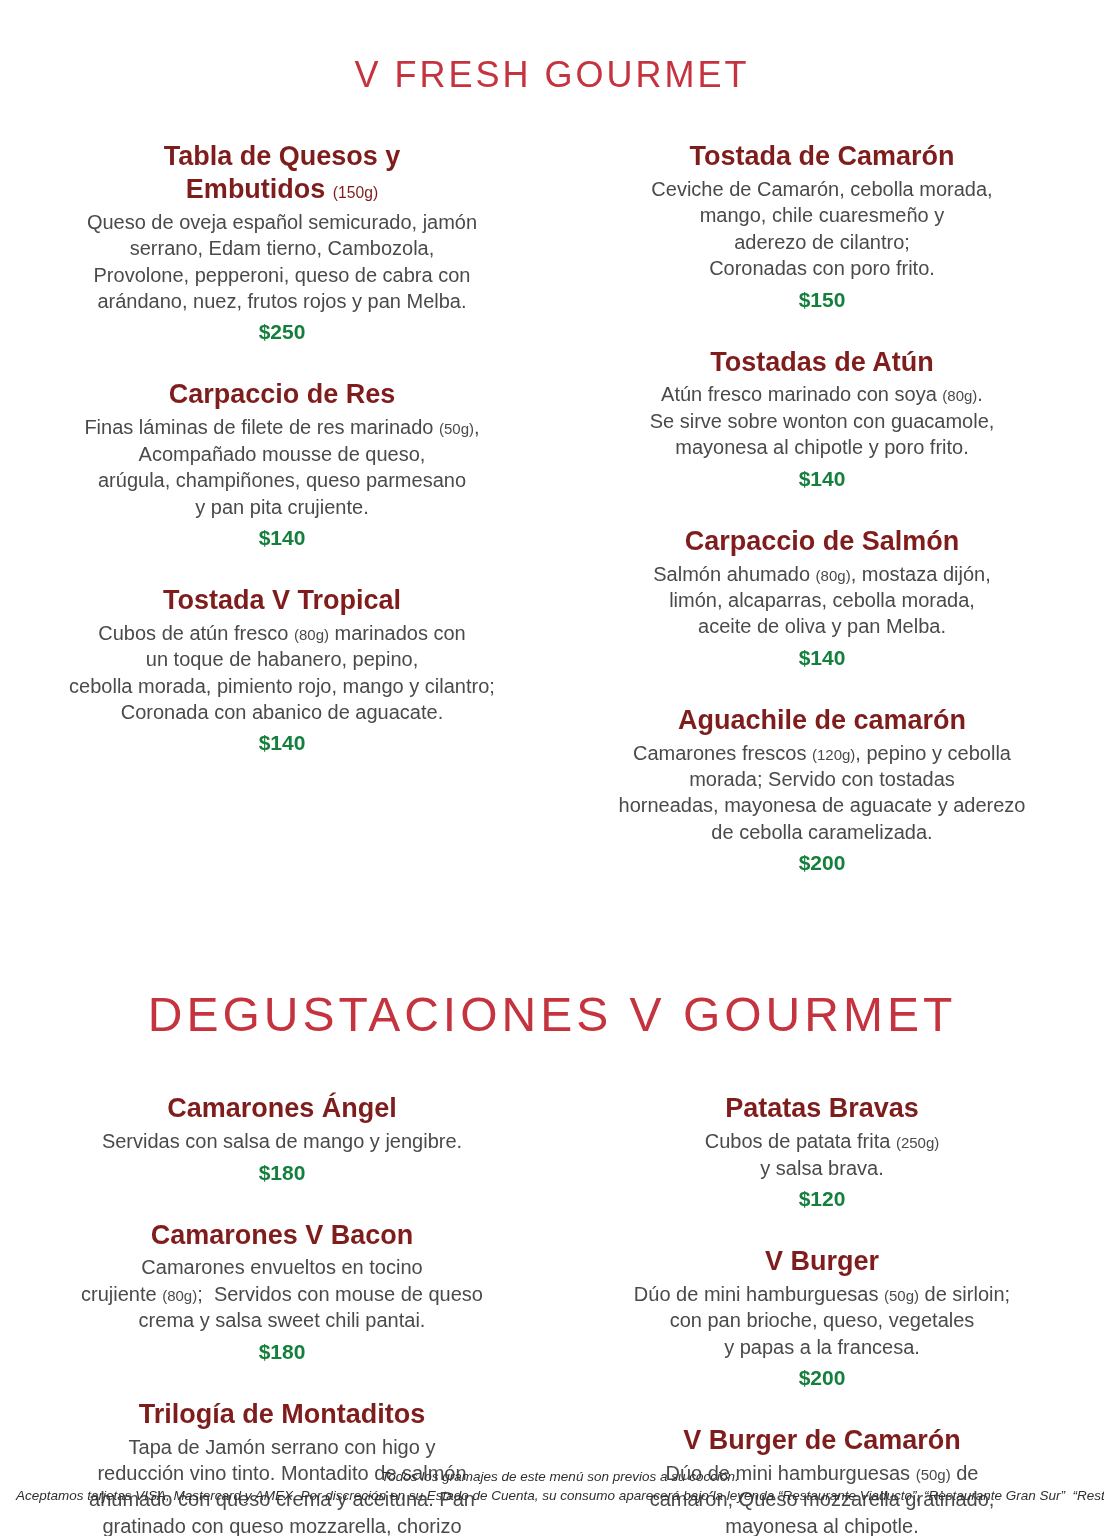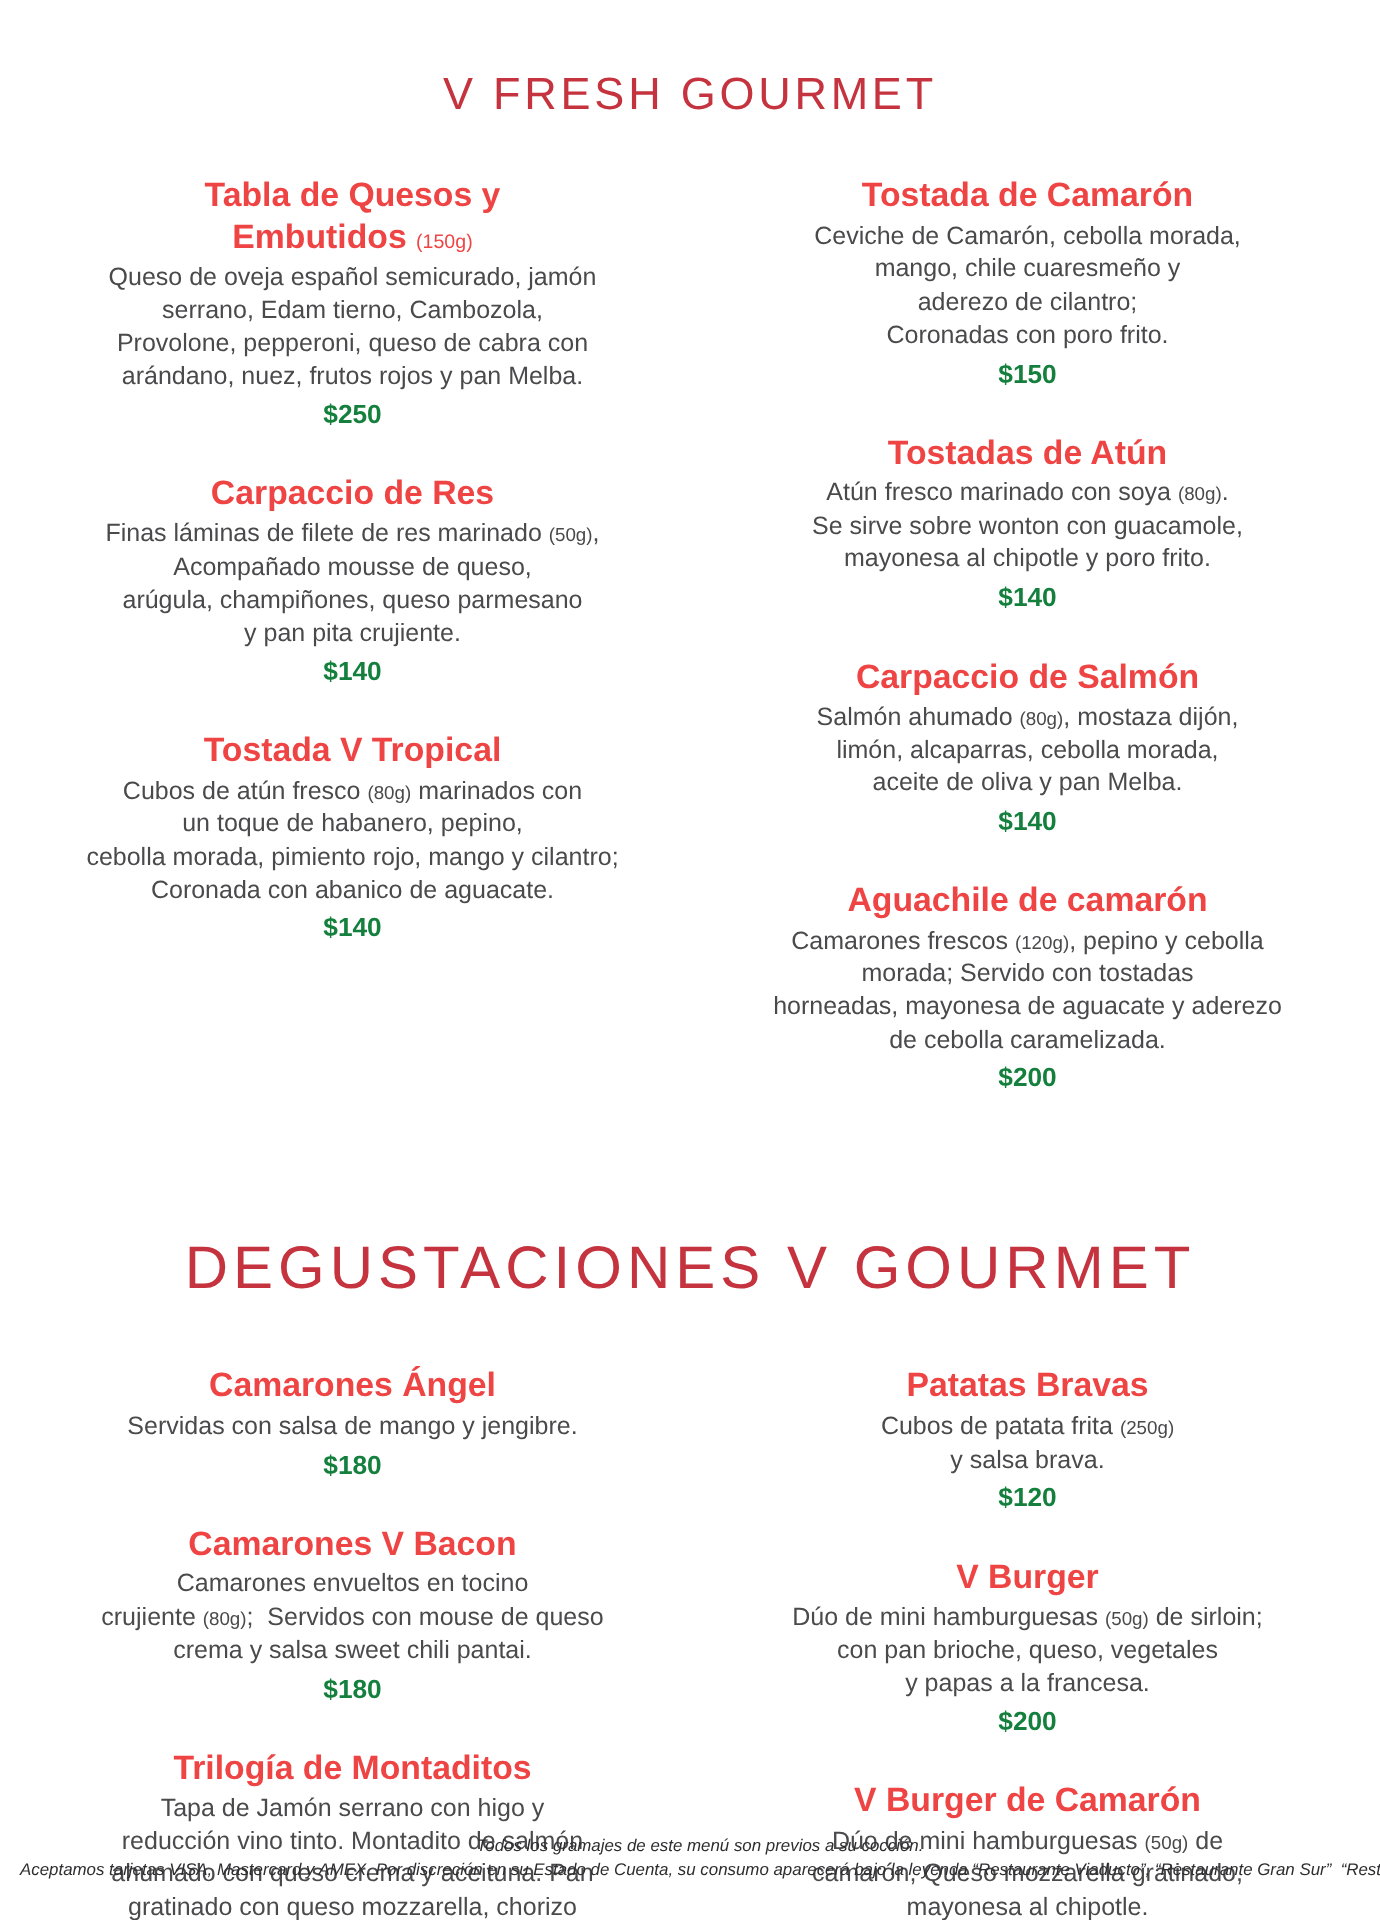--- a/index.html
+++ b/index.html
@@ -51,21 +51,21 @@
   }
   .item {
     margin-bottom: 34px;
     text-align: center;
   }
   .item-title {
     margin: 0 0 3px 0;
     font-size: 27px;
     line-height: 1.22;
     font-weight: 700;
-    color: #ef4444;
+    color: #7f1d1d;
   }
   .item-title .tline {
     white-space: pre;
   }
   .item-title .gram {
     font-weight: 400;
     font-size: 0.58em;
   }
   .desc {
     font-size: 20px;

